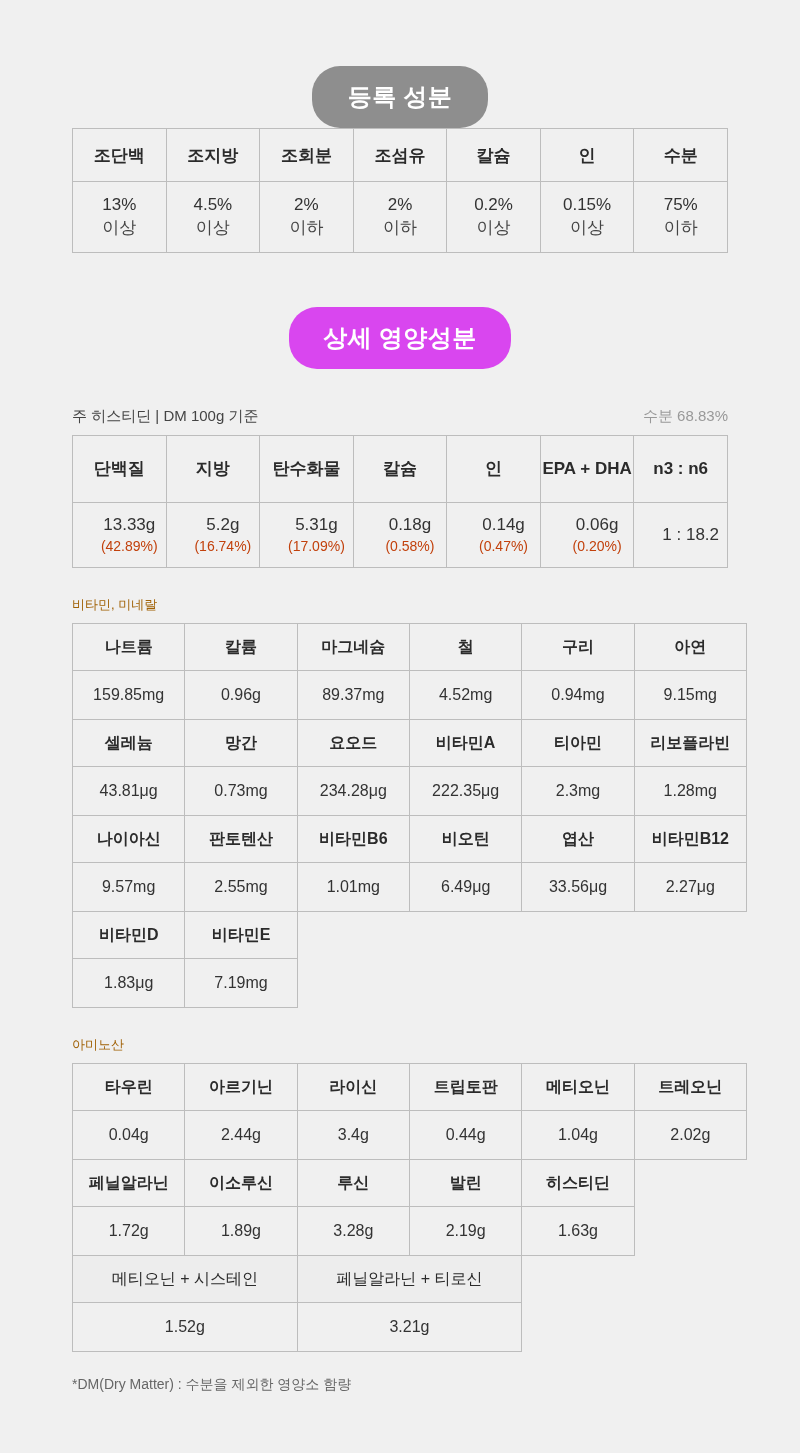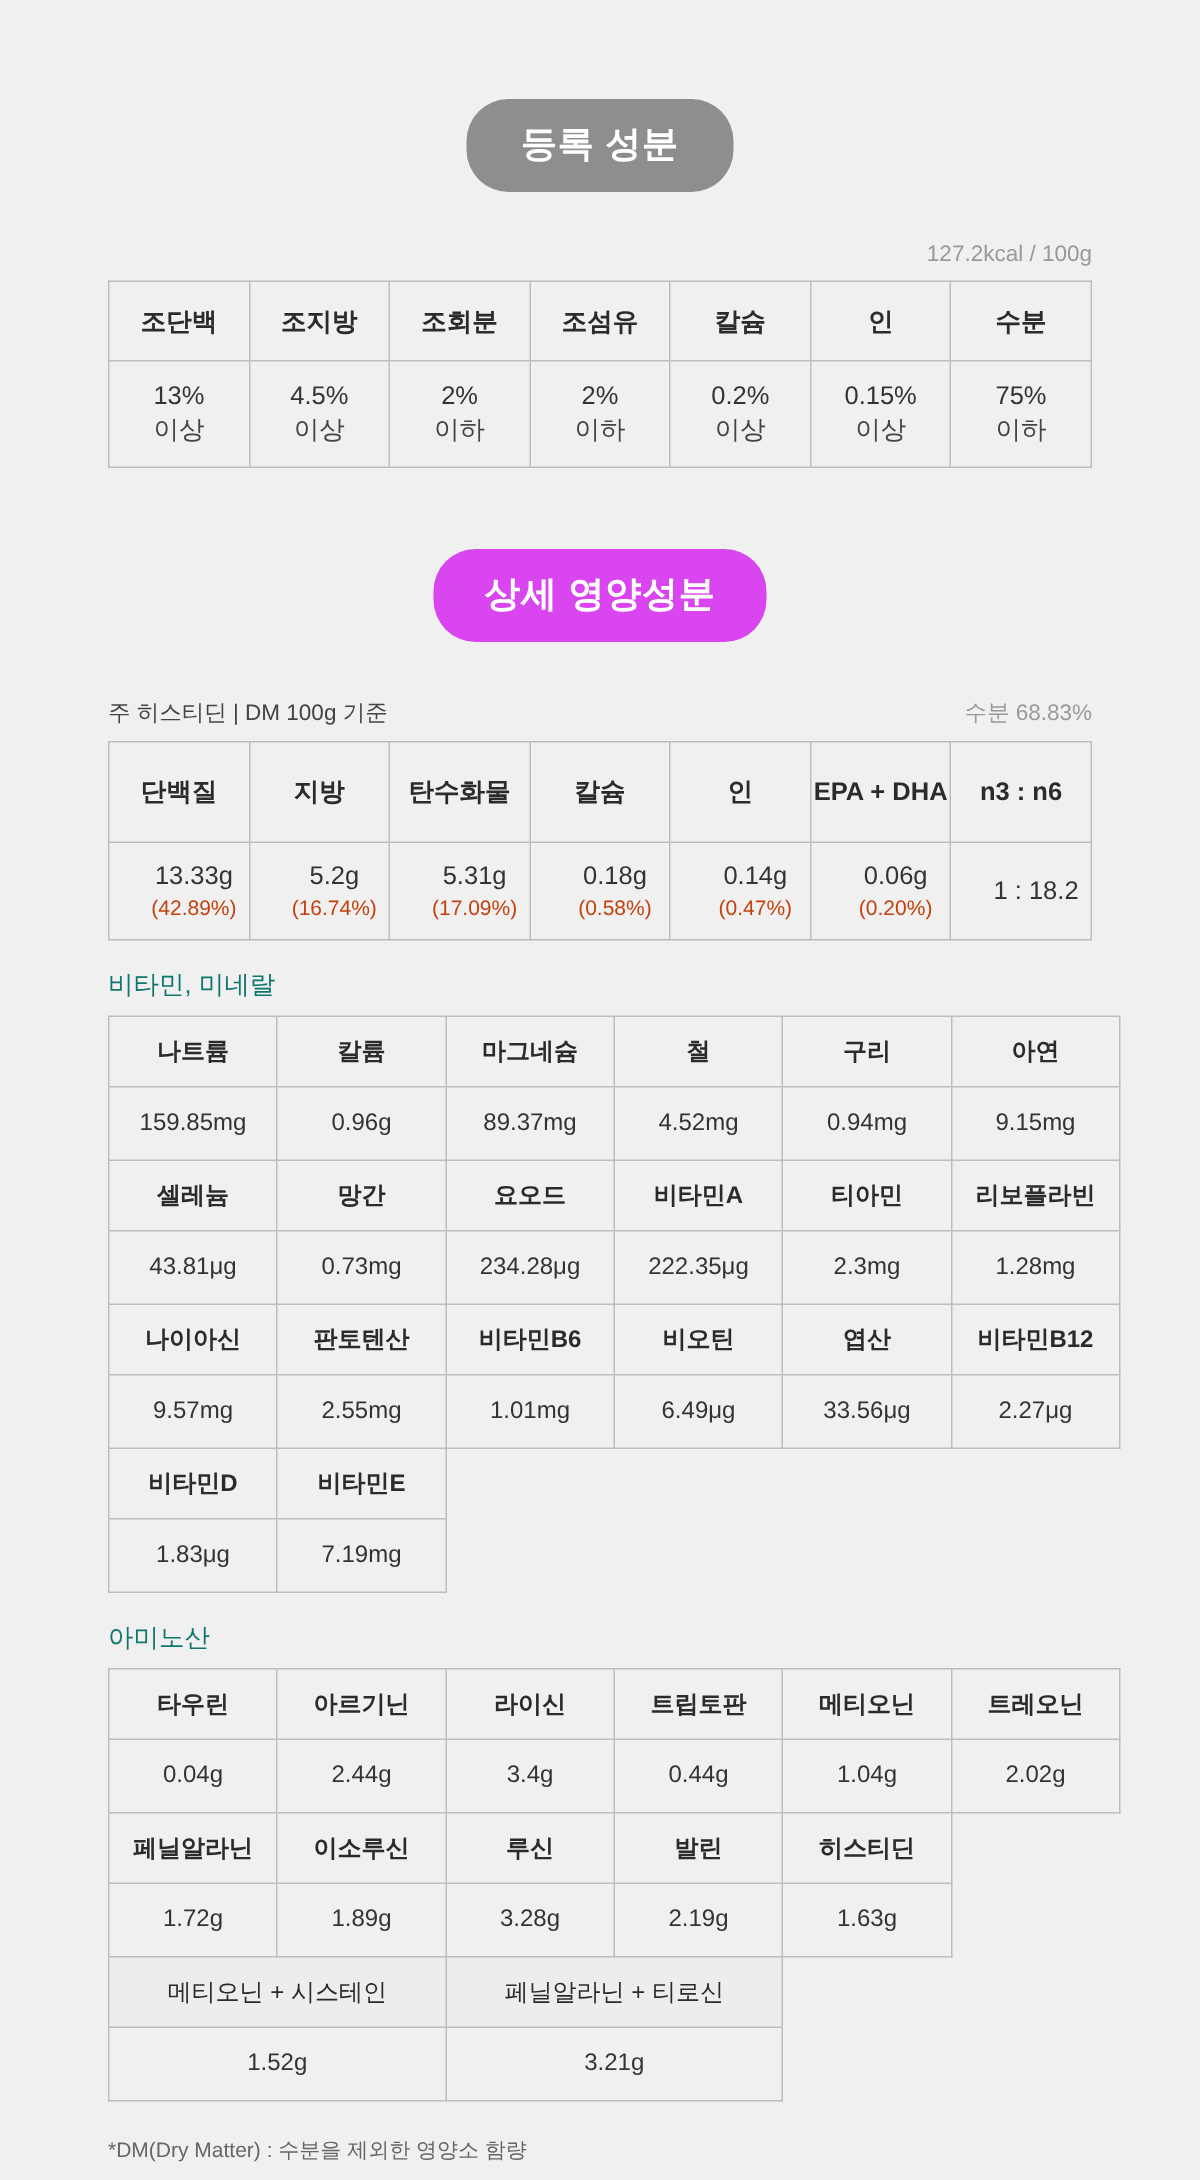--- a/index.html
+++ b/index.html
@@ -29,20 +29,21 @@
     justify-content: center;
   }
   .pill {
     display: inline-block;
     border-radius: 28px;
     color: #ffffff;
     font-size: 24px;
     font-weight: bold;
     letter-spacing: 0.5px;
     line-height: 1;
+    font-family: Liberation Serif, serif;
   }
   .pill.gray {
     background: #8e8e8e;
     padding: 19px 36px;
   }
   .pill.mauve {
     background: #d946ef;
     padding: 19px 34px;
   }
   .pill-wrap.first { padding-top: 66px; }
@@ -67,23 +68,23 @@
   .section-label {
     font-size: 15px;
     color: #444;
   }
   .section-note {
     font-size: 15px;
     color: #999;
   }
 
   .sub-label {
-    font-size: 17px;
-    color: #0f766e;
-    margin-top: 18px;
+    font-size: 13px;
+    color: #a16207;
+    margin-top: 28px;
     margin-bottom: 9px;
   }
 
   
   table.grid {
     border-collapse: collapse;
     table-layout: fixed;
     background: #f0f0f0;
   }
   table.grid td {
@@ -146,21 +147,20 @@
 </style>
 </head>
 <body>
 
 <div class="page">
 
   <div class="pill-wrap first">
     <div class="pill gray">등록 성분</div>
   </div>
 
-  <div class="note-right">127.2kcal / 100g</div>
 
   <table class="grid t-reg">
     <tbody>
         <tr>
       <td class="head">조단백</td>
       <td class="head">조지방</td>
       <td class="head">조회분</td>
       <td class="head">조섬유</td>
       <td class="head">칼슘</td>
       <td class="head">인</td>

